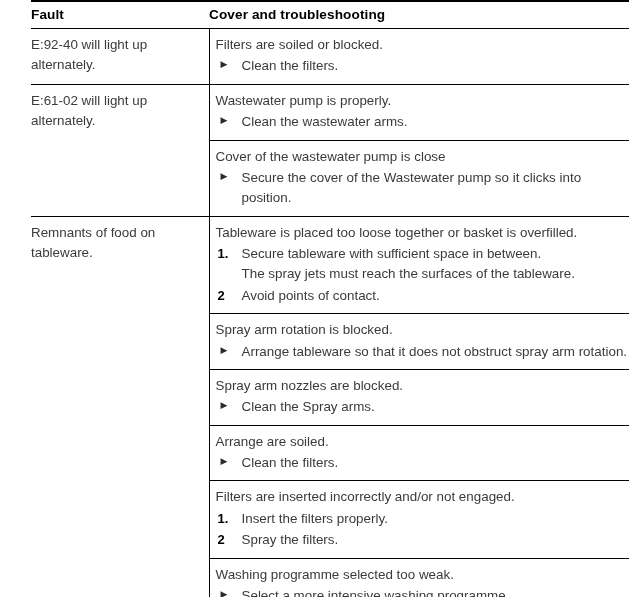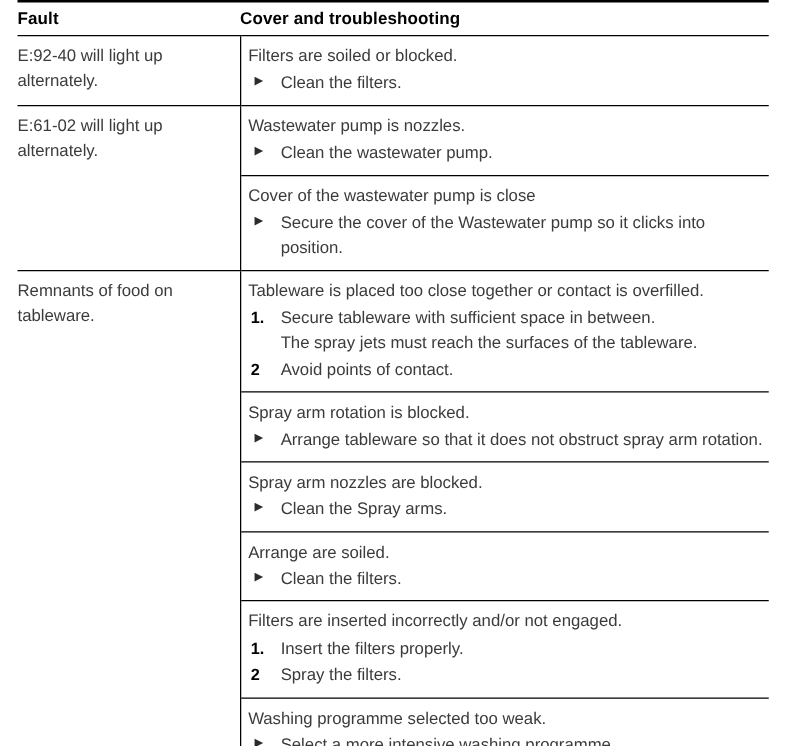--- a/index.html
+++ b/index.html
@@ -13,21 +13,21 @@
     font-family: "Liberation Sans", sans-serif;
     color: #3b3b3b;
     overflow: hidden;
   }
 
   .page {
     position: relative;
     width: 504px;
     height: 597px;
     box-sizing: border-box;
-    padding: 0 14px 0 14px;
+    padding: 0 14px 0 31px;
   }
 
   table.fault-table {
     width: 601px;
     border-collapse: collapse;
     table-layout: fixed;
   }
 
   col.col-fault  { width: 178px; }
   col.col-cause  { width: 423px; }
@@ -139,38 +139,38 @@
               <ul class="step-list">
                 <li class="step"><span class="marker bullet">▶</span><span>Clean the filters.</span></li>
               </ul>
             </div>
           </td>
         </tr>
         <tr>
           <td class="fault-cell">E:61-02 will light up alternately.</td>
           <td class="cause-cell">
             <div class="cause-block">
-              <p class="cause-title">Wastewater pump is nozzles.</p>
-              <ul class="step-list">
-                <li class="step"><span class="marker bullet">▶</span><span>Clean the wastewater pump.</span></li>
+              <p class="cause-title">Wastewater pump is properly.</p>
+              <ul class="step-list">
+                <li class="step"><span class="marker bullet">▶</span><span>Clean the wastewater arms.</span></li>
               </ul>
             </div>
             <div class="cause-block">
               <p class="cause-title">Cover of the wastewater pump is close</p>
               <ul class="step-list">
                 <li class="step"><span class="marker bullet">▶</span><span>Secure the cover of the Wastewater pump so it clicks into position.</span></li>
               </ul>
             </div>
           </td>
         </tr>
         <tr class="last-group">
           <td class="fault-cell">Remnants of food on tableware.</td>
           <td class="cause-cell">
             <div class="cause-block">
-              <p class="cause-title">Tableware is placed too close together or contact is overfilled.</p>
+              <p class="cause-title">Tableware is placed too loose together or basket is overfilled.</p>
               <ol class="step-list">
                 <li class="step"><span class="marker num">1.</span><span>Secure tableware with sufficient space in between.</span><span class="substep">The spray jets must reach the surfaces of the tableware.</span></li>
                 <li class="step"><span class="marker num">2</span><span>Avoid points of contact.</span></li>
               </ol>
             </div>
             <div class="cause-block">
               <p class="cause-title">Spray arm rotation is blocked.</p>
               <ul class="step-list">
                 <li class="step"><span class="marker bullet">▶</span><span>Arrange tableware so that it does not obstruct spray arm rotation.</span></li>
               </ul>

